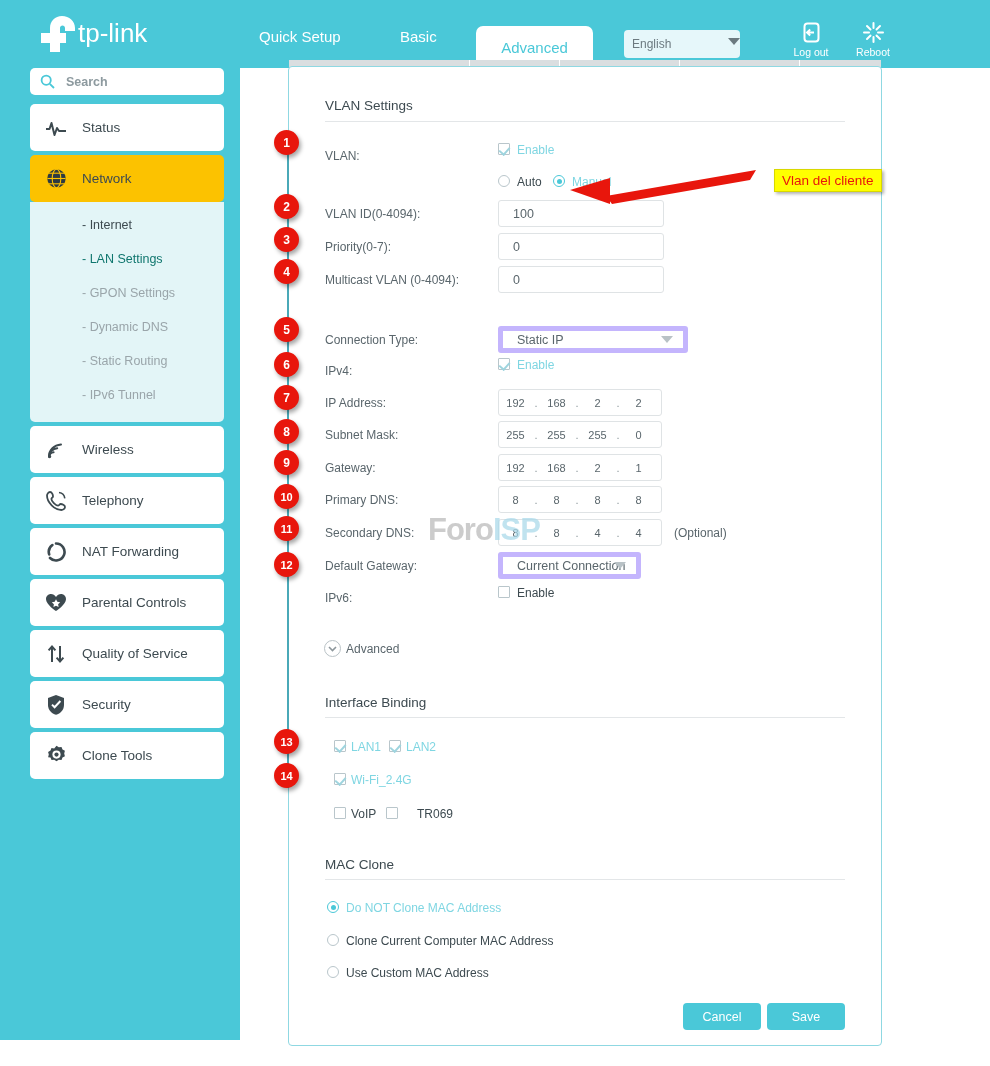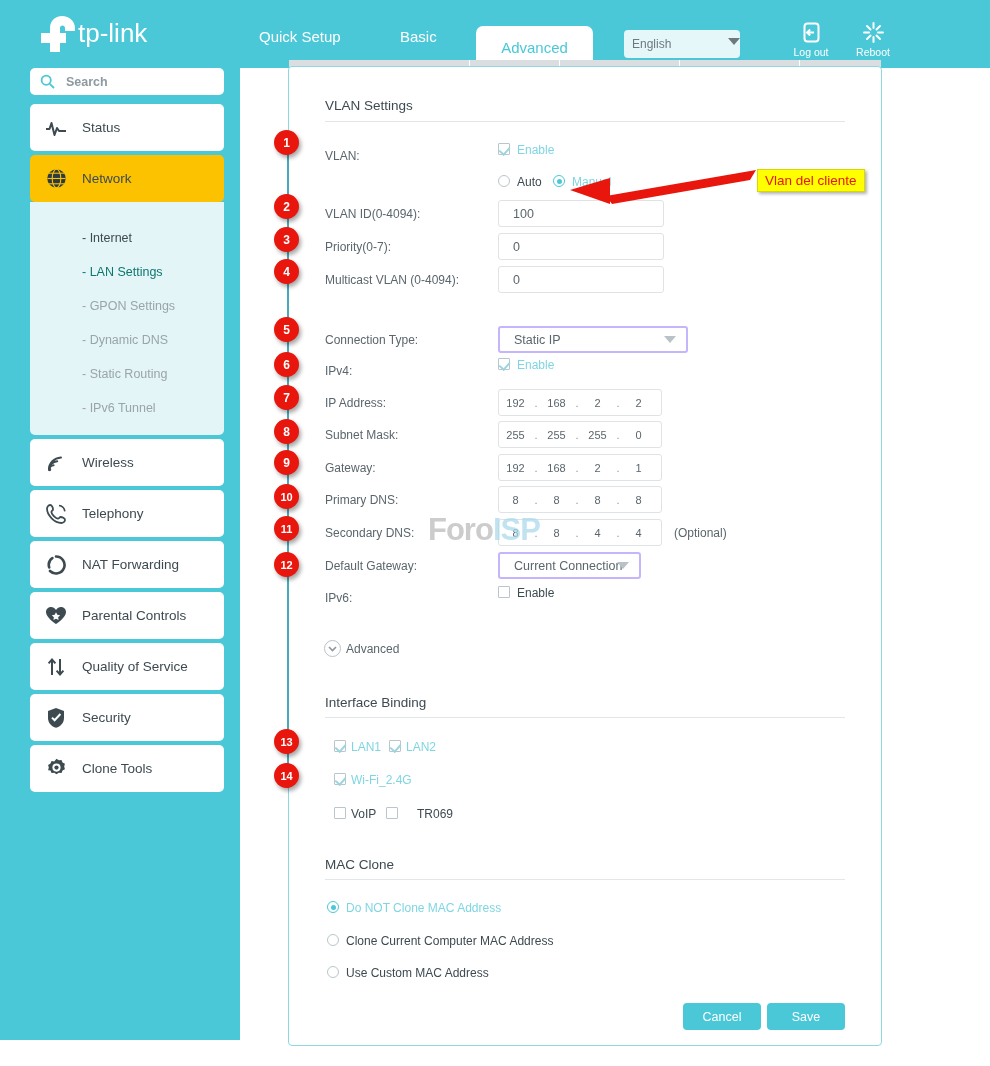--- a/index.html
+++ b/index.html
@@ -77,21 +77,21 @@
   .menu-item {
     position:relative; width:194px; height:47px; background:#ffffff;
     border-radius:5px; margin-bottom:4px; display:flex; align-items:center;
     cursor:pointer;
   }
   .menu-item.active { background:#fcc200; }
   .menu-item .mic { width:52px; display:flex; justify-content:center; align-items:center; }
   .menu-item .mlb { font-size:13.5px; color:#3d4a50; }
 
   .submenu { width:194px; background:#e3f5f7; border-radius:0 0 5px 5px;
-             margin-top:-4px; margin-bottom:4px; padding:19px 0 10px 0; }
+             margin-top:-4px; margin-bottom:4px; padding:6px 0 10px 0; }
   .sub-item {
     height:34px; display:flex; align-items:center; padding-left:52px;
     font-size:12.5px; color:#9aa5aa; cursor:pointer; white-space:nowrap;
   }
   .sub-item.dark { color:#3d4a50; }
   .sub-item.sel  { color:#0f766e; }
 
   
   .content-panel {
     position:absolute; left:288px; top:66px; width:594px; height:980px;
@@ -120,21 +120,21 @@
   .ipbox {
     position:absolute; height:27px; width:164px; background:#ffffff;
     border:1px solid #dfe3e5; border-radius:3px;
     display:flex; align-items:center; font-size:11px; color:#5a666c;
   }
   .ipbox span.o { width:33px; text-align:center; }
   .ipbox span.d { width:8px; text-align:center; color:#8c979c; }
 
   .selbox {
     position:absolute; height:27px; background:#ffffff;
-    border:2px solid #c4b5fd; border-radius:3px;
+    border:5px solid #c4b5fd; border-radius:3px;
     display:flex; align-items:center; padding-left:14px;
     font-size:12.5px; color:#5a666c; cursor:pointer;
   }
   .selbox .car {
     position:absolute; right:10px; width:0;height:0;
     border-left:6px solid transparent; border-right:6px solid transparent;
     border-top:7px solid #b9c2c6;
   }
 
   
@@ -182,21 +182,21 @@
   }
   .badge {
     position:absolute; width:25px; height:25px; border-radius:50%;
     background:#e8160c; color:#ffffff; font-size:12px; font-weight:bold;
     display:flex; align-items:center; justify-content:center;
     box-shadow:2px 3px 4px rgba(0,0,0,.35);
   }
   .badge.w2 { font-size:11px; }
 
   .callout {
-    position:absolute; left:757px; top:169px; padding:3px 7px;
+    position:absolute; left:774px; top:169px; padding:3px 7px;
     background:#ffff00; color:#e8160c; font-size:13.5px;
     border:1px solid #d8d800; box-shadow:2px 2px 3px rgba(0,0,0,.3);
     white-space:nowrap;
   }
   .arrow-svg { position:absolute; left:560px; top:168px; }
 
   
   .wm {
     position:absolute; left:428px; top:512px; font-size:31px; font-weight:bold;
     letter-spacing:-1px; pointer-events:none; opacity:.72;

